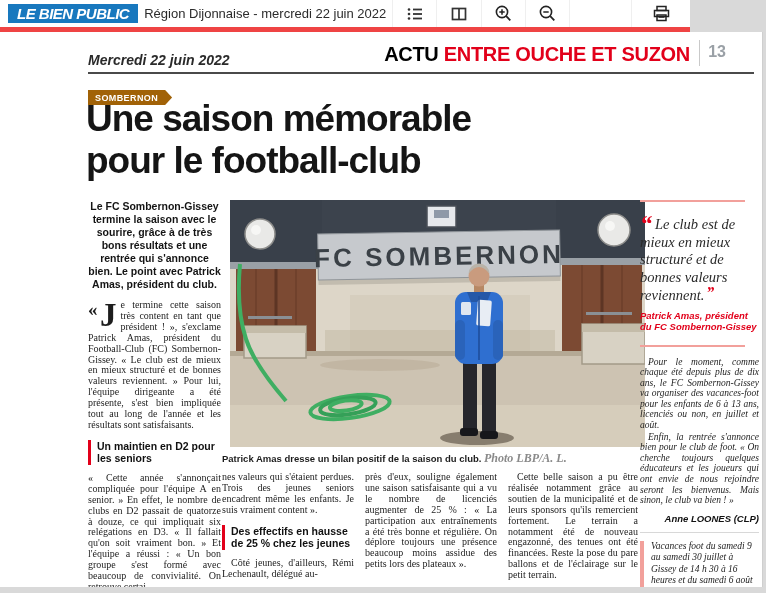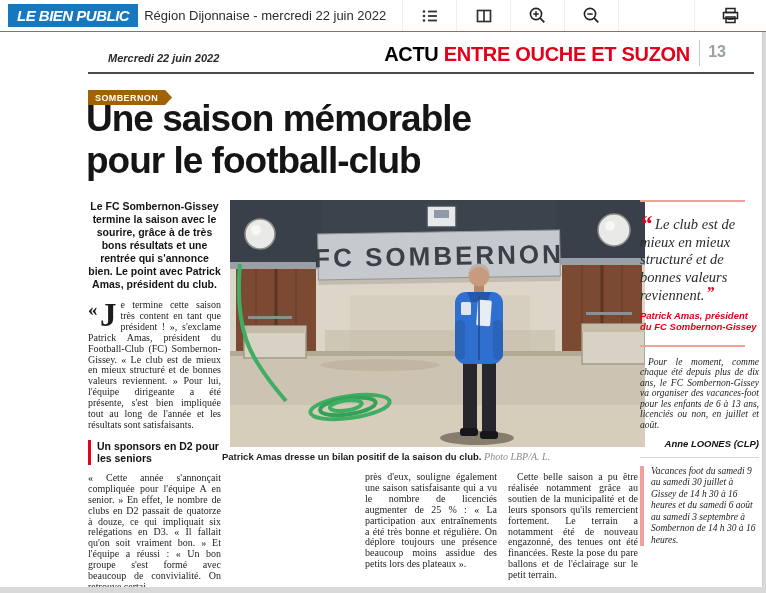--- a/index.html
+++ b/index.html
@@ -1,39 +1,39 @@
 <!DOCTYPE html>
 <html><head>
 <meta charset="utf-8">
 <style>
   * { margin:0; padding:0; box-sizing:border-box; }
   html,body { width:766px; height:593px; overflow:hidden; background:#d9d9d9;
               font-family:"Liberation Sans", sans-serif; }
   .app { position:relative; width:766px; height:593px; }
 
   
-  .toolbar { position:absolute; left:0; top:0; width:766px; height:32px;
-             background:#fff; border-bottom:1px solid #ef4444; display:flex; align-items:stretch; }
+  .toolbar { position:absolute; left:0; top:0; width:690px; height:32px;
+             background:#fff; border-bottom:5px solid #ef4444; display:flex; align-items:stretch; }
   .logo { margin:4px 0 4px 8px; background:#1878be; color:#fff; display:flex; align-items:center;
           padding:0 9px; font-style:italic; font-weight:bold; font-size:15px; letter-spacing:-0.5px;
           white-space:nowrap; }
   .tb-title { display:flex; align-items:center; padding:0 6px; font-size:13px; color:#2b2b2b;
               white-space:nowrap; flex:1; }
   .tb-btn { width:54px; display:flex; align-items:center; justify-content:center;
             border-left:1px solid #efefef; cursor:pointer; background:#fff; }
   .tb-btn.wide { width:72px; }
   .tb-btn svg { display:block; }
   .tb-spacer { width:76px; border-left:1px solid #efefef; }
 
   
   .page { position:absolute; left:0; top:32px; width:763px; height:555px; background:#fff;
           overflow:hidden; border-right:1px solid #cfcfcf; }
 
-  .ph-date { position:absolute; left:88px; top:20px; font-size:11px; font-weight:bold;
-             font-style:italic; color:#2a2a2a;margin-left:20px; }
+  .ph-date { position:absolute; left:88px; top:20px; font-size:14px; font-weight:bold;
+             font-style:italic; color:#2a2a2a; }
   .ph-section { position:absolute; right:72px; top:11px; font-size:20px; font-weight:900;
                 letter-spacing:-0.3px; white-space:nowrap; }
   .ph-section .red { color:#e2001a; }
   .ph-vline { position:absolute; right:62px; top:8px; width:1px; height:26px; background:#c9c9c9; }
   .ph-num { position:absolute; right:36px; top:11px; font-size:16px; font-weight:bold; color:#9aa0a6; }
   .ph-rule { position:absolute; left:88px; right:8px; top:40px; height:2px; background:#4a4a4a; }
 
   .kicker { position:absolute; left:88px; top:58px; background:#a16207; color:#fff;
             font-size:9px; font-weight:bold; letter-spacing:0.4px; padding:2.5px 14px 2.5px 7px;
             clip-path:polygon(0 0, calc(100% - 7px) 0, 100% 50%, calc(100% - 7px) 100%, 0 100%); }
@@ -56,22 +56,22 @@
              margin:9px 0 8px 0; text-align:left; }
   .col1 { left:88px; top:168px; width:133px; height:388px; overflow:hidden; }
   .col2 { left:222px; top:440px; width:132px; height:116px; overflow:hidden; }
   .col3 { left:365px; top:440px; width:132px; height:116px; overflow:hidden; }
   .col4 { left:508px; top:440px; width:130px; height:116px; overflow:hidden; }
 
   
   .photo { position:absolute; left:230px; top:168px; width:415px; height:247px; overflow:hidden; }
   .caption { position:absolute; left:222px; top:419px; width:416px; font-size:9.5px;
              font-weight:bold; color:#1c1c1c; }
-  .caption .credit { font-family:"Liberation Serif", serif; font-weight:normal; font-style:italic;
-                     font-size:10px; color:#8a8a8a; }
+  .caption .credit { font-family:"Liberation Serif", serif; font-weight:bold; font-style:italic;
+                     font-size:12px; color:#8a8a8a; }
 
   
   .sidebar { position:absolute; left:640px; top:168px; width:119px; height:388px; overflow:hidden;font-style:italic; }
   .rule-pink { height:2px; background:#f2a09b; width:88%; margin-bottom:14px; }
   .quote { font-family:"Liberation Serif", serif; font-size:14.5px; line-height:17.5px; color:#2a2a2a; }
   .quote .qmark { color:#e2001a; font-weight:bold; font-size:24px; line-height:14px;
                   vertical-align:-2px; margin-right:3px; }
   .quote .qmark.close { font-size:16px; margin-left:2px; vertical-align:2px; }
   .attrib { color:#e2001a; font-weight:bold; font-size:9.5px; line-height:11px; margin-top:5px; }
   .sb-body { font-family:"Liberation Serif", serif; font-size:9.5px; line-height:10.6px;
@@ -153,21 +153,21 @@
     <div class="ph-rule"></div>
 
     <div class="kicker">SOMBERNON</div>
 
     <h1 class="headline"><span>Une saison mémorable</span><br>
         <span>pour le football-club</span></h1>
 
     <div class="col col1">
       <div class="intro">Le FC Sombernon-Gissey termine la saison avec le sourire, grâce à de très bons résultats et une rentrée qui s'annonce bien. Le point avec Patrick Amas, président du club.</div>
       <p><span class="dropcap"><span class="g">«</span> <span class="j">J</span></span><span>e termine cette saison très content en tant que président ! », s'exclame Patrick Amas, président du Football-Club (FC) Sombernon-Gissey. « Le club est de mieux en mieux structuré et de bonnes valeurs reviennent. » Pour lui, l'équipe dirigeante a été présente, s'est bien impliquée tout au long de l'année et les résultats sont satisfaisants.</span></p>
-      <div class="subhead">Un sponsors en D2 pour les seniors</div>
+      <div class="subhead">Un maintien en D2 pour les seniors</div>
       <p>« Cette année s'annonçait compliquée pour l'équipe A en senior. » En effet, le nombre de clubs en D2 passait de quatorze à douze, ce qui impliquait six relégations en D3. « Il fallait qu'on soit vraiment bon. » Et l'équipe a réussi : « Un bon groupe s'est formé avec beaucoup de convivialité. On retrouve certai-</p>
     </div>
 
     <div class="photo">
       <svg width="415" height="247" viewBox="0 0 415 247">
 
         <rect x="0" y="0" width="415" height="247" fill="#ddd6c8"></rect>
         <rect x="120" y="95" width="180" height="60" fill="#cfc6b4" opacity="0.5"></rect>
         <rect x="95" y="130" width="230" height="24" fill="#c2b7a2" opacity="0.5"></rect>
 
@@ -235,34 +235,40 @@
           <rect x="231" y="102" width="10" height="13" rx="1.5" fill="#dfe6f0"></rect>
           <line x1="249" y1="96" x2="249" y2="160" stroke="#1f4e9c" stroke-width="1.6"></line>
           <rect x="244" y="84" width="10" height="8" fill="#b78864"></rect>
           <circle cx="249" cy="76" r="10.5" fill="#c99b7e"></circle>
           <path d="M238.5,74 a10.5,10.5 0 0 1 21,0 q-5,-7 -10.5,-7 q-5.5,0 -10.5,7" fill="#b9b3a8"></path>
         </g>
       </svg>
     </div>
     <div class="caption"><span>Patrick Amas dresse un bilan positif de la saison du club. </span><span class="credit">Photo LBP/A. L.</span></div>
 
+    <div class="col col2">
+      <p>nes valeurs qui s'étaient perdues. Trois des jeunes seniors encadrent même les enfants. Je suis vraiment content ».</p>
+      <div class="subhead">Des effectifs en hausse de 25 % chez les jeunes</div>
+      <p class="ind">Côté jeunes, d'ailleurs, Rémi Lechenault, délégué au-</p>
+    </div>
     <div class="col col3">
       <p>près d'eux, souligne également une saison satisfaisante qui a vu le nombre de licenciés augmenter de 25 % : « La participation aux entraînements a été très bonne et régulière. On déplore toujours une présence beaucoup moins assidue des petits lors des plateaux ».</p>
     </div>
     <div class="col col4">
       <p class="ind">Cette belle saison a pu être réalisée notamment grâce au soutien de la municipalité et de leurs sponsors qu'ils remercient fortement. Le terrain a notamment été de nouveau engazonné, des tenues ont été financées. Reste la pose du pare ballons et de l'éclairage sur le petit terrain.</p>
     </div>
 
     <div class="sidebar">
       <div class="rule-pink"></div>
       <div class="quote"><span class="qmark">“</span><span>Le club est de mieux en mieux structuré et de bonnes valeurs reviennent.</span><span class="qmark close">”</span></div>
       <div class="attrib"><span>Patrick Amas, président</span><br><span>du FC Sombernon-Gissey</span></div>
       <div class="rule-pink" style="margin:13px 0 10px 0;"></div>
       <div class="sb-body">
         <p class="ind">Pour le moment, comme chaque été depuis plus de dix ans, le FC Sombernon-Gissey va organiser des vacances-foot pour les enfants de 6 à 13 ans, licenciés ou non, en juillet et août.</p>
+        <p class="ind">Enfin, la rentrée s'annonce bien pour le club de foot. « On cherche toujours quelques éducateurs et les joueurs qui ont envie de nous rejoindre seront les bienvenus. Mais sinon, le club va bien ! »</p>
       </div>
       <div class="byline">Anne LOONES (CLP)</div>
       <div class="sb-hr"></div>
       <div class="note">Vacances foot du samedi 9 au samedi 30 juillet à Gissey de 14 h 30 à 16 heures et du samedi 6 août au samedi 3 septembre à Sombernon de 14 h 30 à 16 heures.</div>
     </div>
 
   </div>
 </div>
 
 </body></html>

